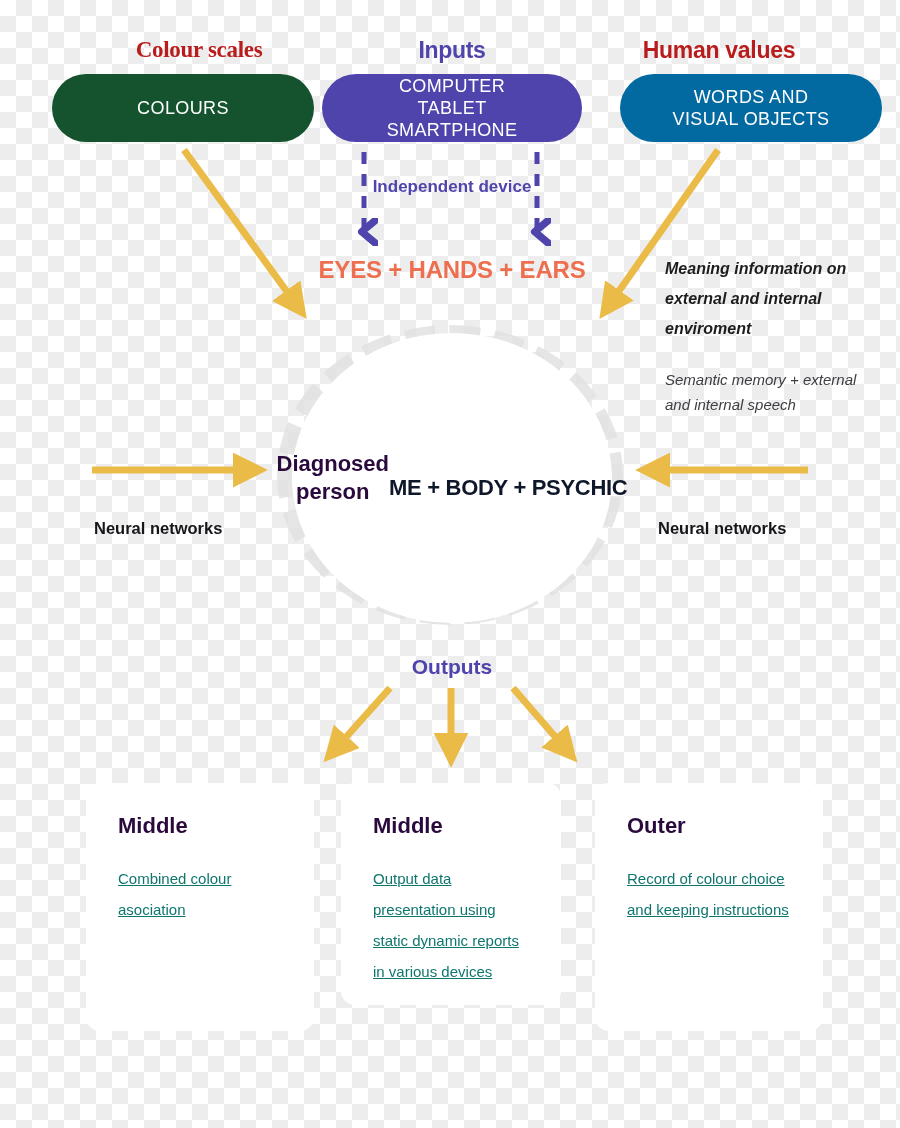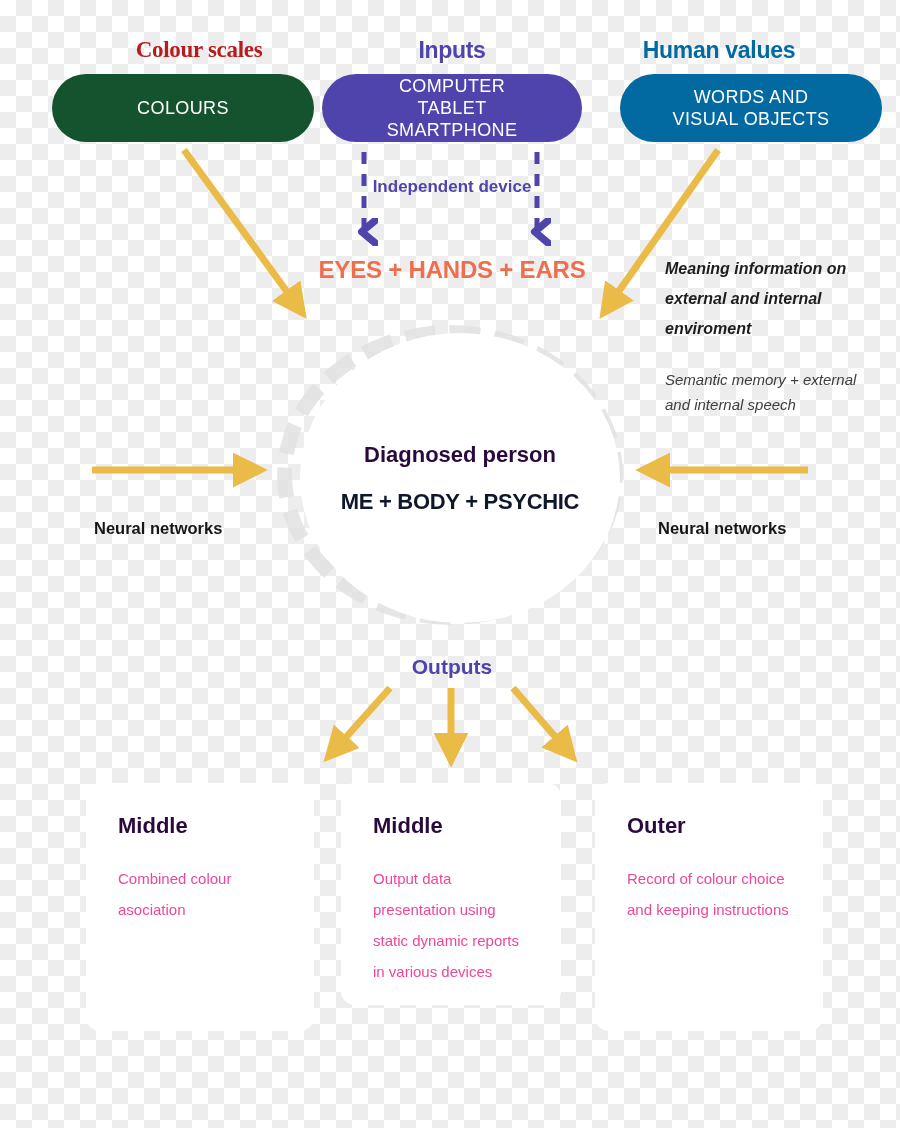--- a/index.html
+++ b/index.html
@@ -29,21 +29,21 @@
   .col-caption {
     position: absolute;
     font-weight: bold;
     font-size: 23px;
     letter-spacing: -0.3px;
     text-align: center;
     white-space: nowrap;
   }
   #caption-colour-scales { left: 68px;  top: 37px; width: 262px; color: #b91c1c; font-family: Liberation Serif, serif; }
   #caption-inputs        { left: 322px; top: 37px; width: 260px; color: #4F43AC; }
-  #caption-human-values  { left: 588px; top: 37px; width: 262px; color: #0369a1; }
+  #caption-human-values  { left: 588px; top: 37px; width: 262px; color: #b91c1c; }
 
   
   .pill {
     position: absolute;
     border-radius: 44px;
     display: flex;
     align-items: center;
     justify-content: center;
     text-align: center;
     color: #ffffff;
@@ -114,26 +114,26 @@
     position: absolute;
     left: 277px; top: 325px;
     width: 346px; height: 300px;
     border-radius: 50%;
     border: 15px dashed #e2e2e2;
     box-sizing: border-box;
     opacity: 0.85;
   }
   #center-circle {
     position: absolute;
-    left: 300px; top: 333px;
+    left: 292px; top: 333px;
     width: 320px; height: 290px;
     border-radius: 50%;
     background: #ffffff;
     display: flex;
-    flex-direction: column;
+    flex-direction: row;
     align-items: center;
     justify-content: center;
   }
   #center-title {
     color: #2A0A3D;
     font-weight: bold;
     font-size: 22px;
     line-height: 28px;
     text-align: center;
   }
@@ -181,23 +181,24 @@
   #card-middle { left: 341px; top: 783px; width: 220px; height: 222px; }
   #card-outer  { left: 595px; top: 783px; width: 228px; height: 248px; }
 
   .card-title {
     color: #2A0A3D;
     font-weight: bold;
     font-size: 22px;
     margin: 0 0 24px 0;
   }
   .card-body {
-    color: #ec4899;
+    color: #0f766e;
     font-size: 15px;
     line-height: 31px;
+    text-decoration: underline;
   }
 
   
   #arrows-layer {
     position: absolute;
     left: 0; top: 0;
     width: 900px; height: 1128px;
     pointer-events: none;
   }
 </style>

